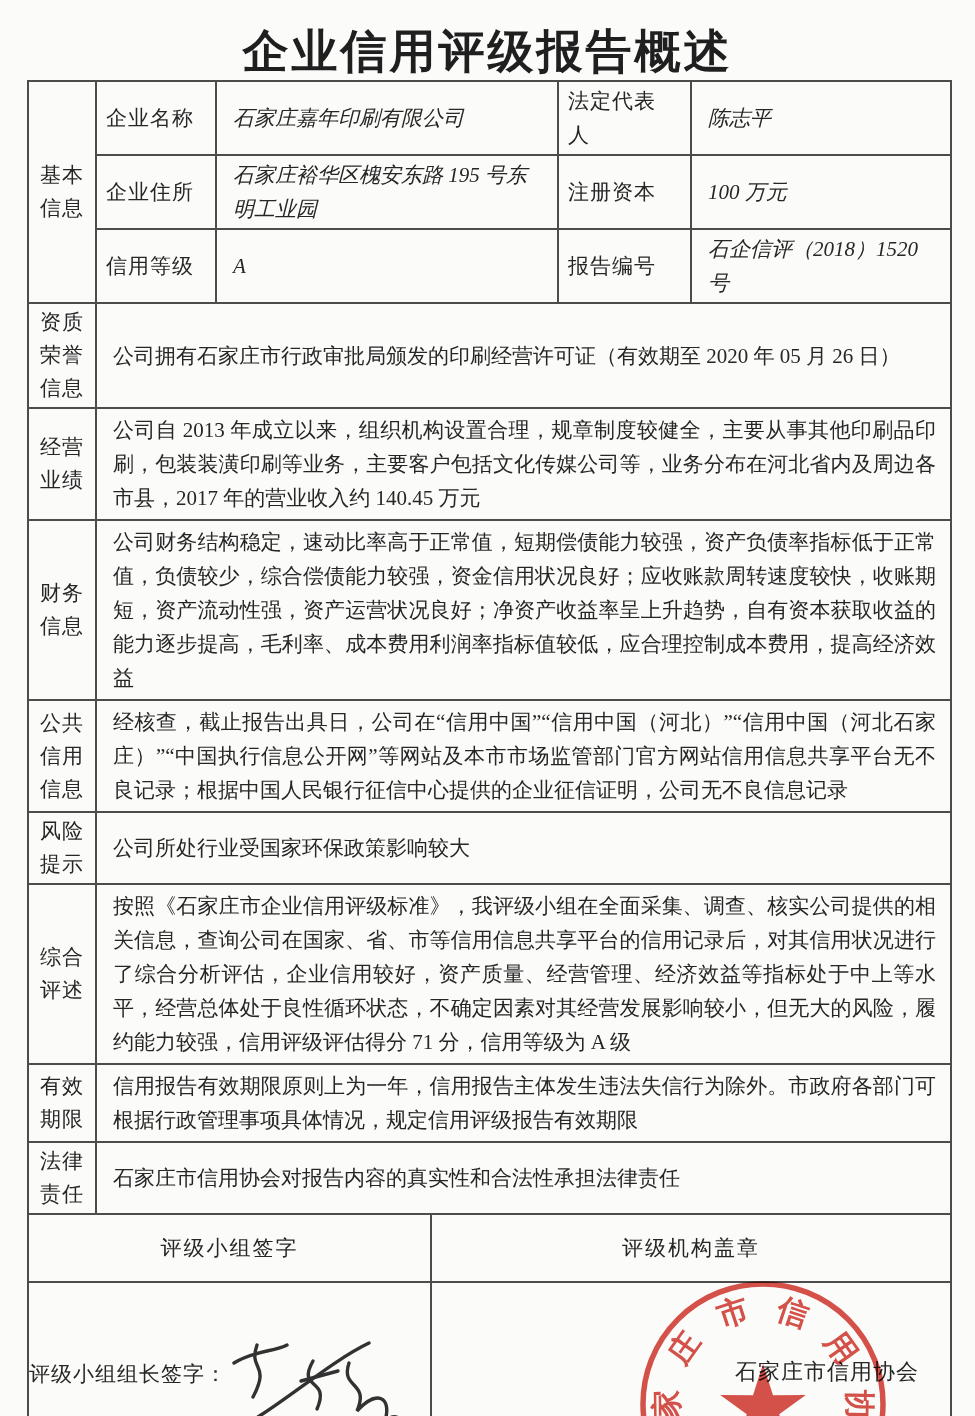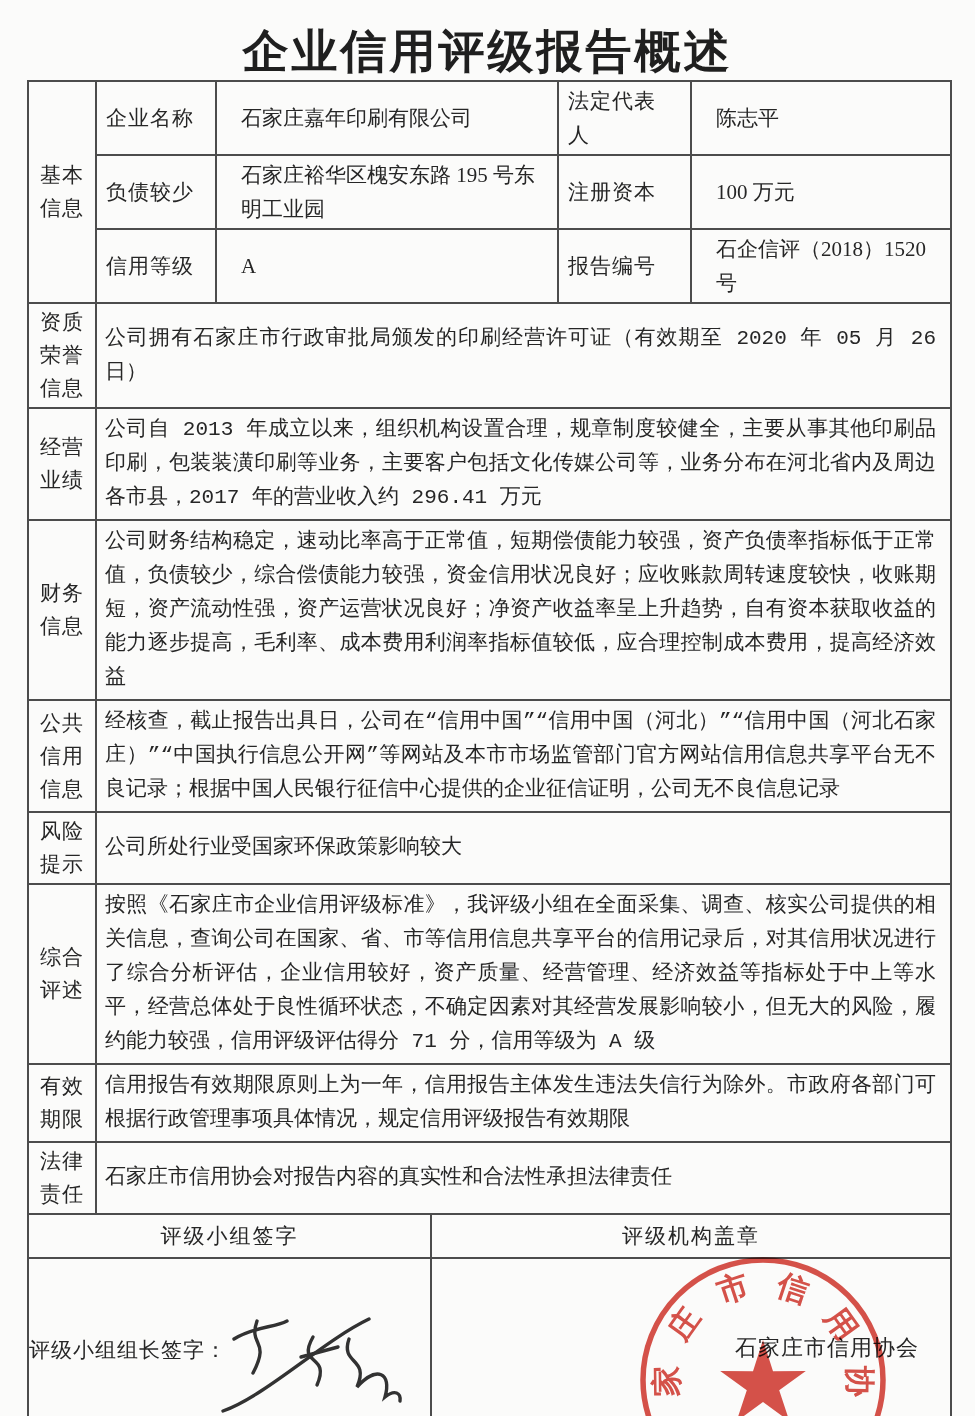--- a/index.html
+++ b/index.html
@@ -23,23 +23,23 @@
     font-size:21px;line-height:34px;
     padding:2px 13px;
     vertical-align:middle;
     overflow:hidden;
   }
   td.rowhdr{
     width:68px;padding:2px 2px;text-align:center;
     word-break:break-all;letter-spacing:1px;line-height:33px;
   }
   td.lbl{padding-left:9px;letter-spacing:1px;}
-  td.val{padding-left:24px;}
-  td.content{text-align:justify;padding:4px 14px 4px 8px;font-family:Liberation Mono, monospace;}
-  td.foot-hdr{text-align:center;letter-spacing:2px;height:42px;padding:0;}
+  td.val{padding-left:16px;font-style:italic;}
+  td.content{text-align:justify;padding:4px 14px 4px 16px;}
+  td.foot-hdr{text-align:center;letter-spacing:2px;height:42px;padding:12px;}
   td.foot-cell{position:relative;padding:0;vertical-align:top;overflow:visible;}
   .abs{position:absolute;white-space:nowrap;}
   .sig-label{left:0;top:76px;font-size:21px;letter-spacing:1px;font-family:Liberation Mono, monospace;}
   .agency-name{left:303px;top:74px;font-size:22px;letter-spacing:1px;z-index:1;font-family:Liberation Mono, monospace;}
   svg.signature{position:absolute;left:188px;top:38px;z-index:1;}
   svg.seal{
     position:absolute;left:196px;top:-14px;z-index:2;
     mix-blend-mode:multiply;opacity:.93;
   }
   .seal-char{font-family:"Liberation Serif","DejaVu Serif",serif;font-weight:600;}
@@ -61,21 +61,21 @@
       </colgroup>
     <tbody>
         <tr style="height:47px">
       <td class="rowhdr" rowspan="3">基本信息</td>
       <td class="lbl">企业名称</td>
       <td class="val">石家庄嘉年印刷有限公司</td>
       <td class="lbl">法定代表人</td>
       <td class="val">陈志平</td>
     </tr>
     <tr style="height:64px">
-      <td class="lbl">负债较少</td>
+      <td class="lbl">企业住所</td>
       <td class="val">石家庄裕华区槐安东路 195 号东明工业园</td>
       <td class="lbl">注册资本</td>
       <td class="val">100 万元</td>
     </tr>
     <tr style="height:62px">
       <td class="lbl">信用等级</td>
       <td class="val">A</td>
       <td class="lbl">报告编号</td>
       <td class="val">石企信评（2018）1520 号</td>
     </tr>
@@ -87,21 +87,21 @@
         <col style="width:68px">
         <col style="width:855px">
       </colgroup>
     <tbody>
         <tr style="height:99px">
       <td class="rowhdr">资质荣誉信息</td>
       <td class="content">公司拥有石家庄市行政审批局颁发的印刷经营许可证（有效期至 2020 年 05 月 26 日）</td>
     </tr>
     <tr style="height:111px">
       <td class="rowhdr">经营业绩</td>
-      <td class="content">公司自 2013 年成立以来，组织机构设置合理，规章制度较健全，主要从事其他印刷品印刷，包装装潢印刷等业务，主要客户包括文化传媒公司等，业务分布在河北省内及周边各市县，2017 年的营业收入约 296.41 万元</td>
+      <td class="content">公司自 2013 年成立以来，组织机构设置合理，规章制度较健全，主要从事其他印刷品印刷，包装装潢印刷等业务，主要客户包括文化传媒公司等，业务分布在河北省内及周边各市县，2017 年的营业收入约 140.45 万元</td>
     </tr>
     <tr style="height:167px">
       <td class="rowhdr">财务信息</td>
       <td class="content">公司财务结构稳定，速动比率高于正常值，短期偿债能力较强，资产负债率指标低于正常值，负债较少，综合偿债能力较强，资金信用状况良好；应收账款周转速度较快，收账期短，资产流动性强，资产运营状况良好；净资产收益率呈上升趋势，自有资本获取收益的能力逐步提高，毛利率、成本费用利润率指标值较低，应合理控制成本费用，提高经济效益</td>
     </tr>
     <tr style="height:102px">
       <td class="rowhdr">公共信用信息</td>
       <td class="content">经核查，截止报告出具日，公司在“信用中国”“信用中国（河北）”“信用中国（河北石家庄）”“中国执行信息公开网”等网站及本市市场监管部门官方网站信用信息共享平台无不良记录；根据中国人民银行征信中心提供的企业征信证明，公司无不良信息记录</td>
     </tr>
     <tr style="height:63px">

